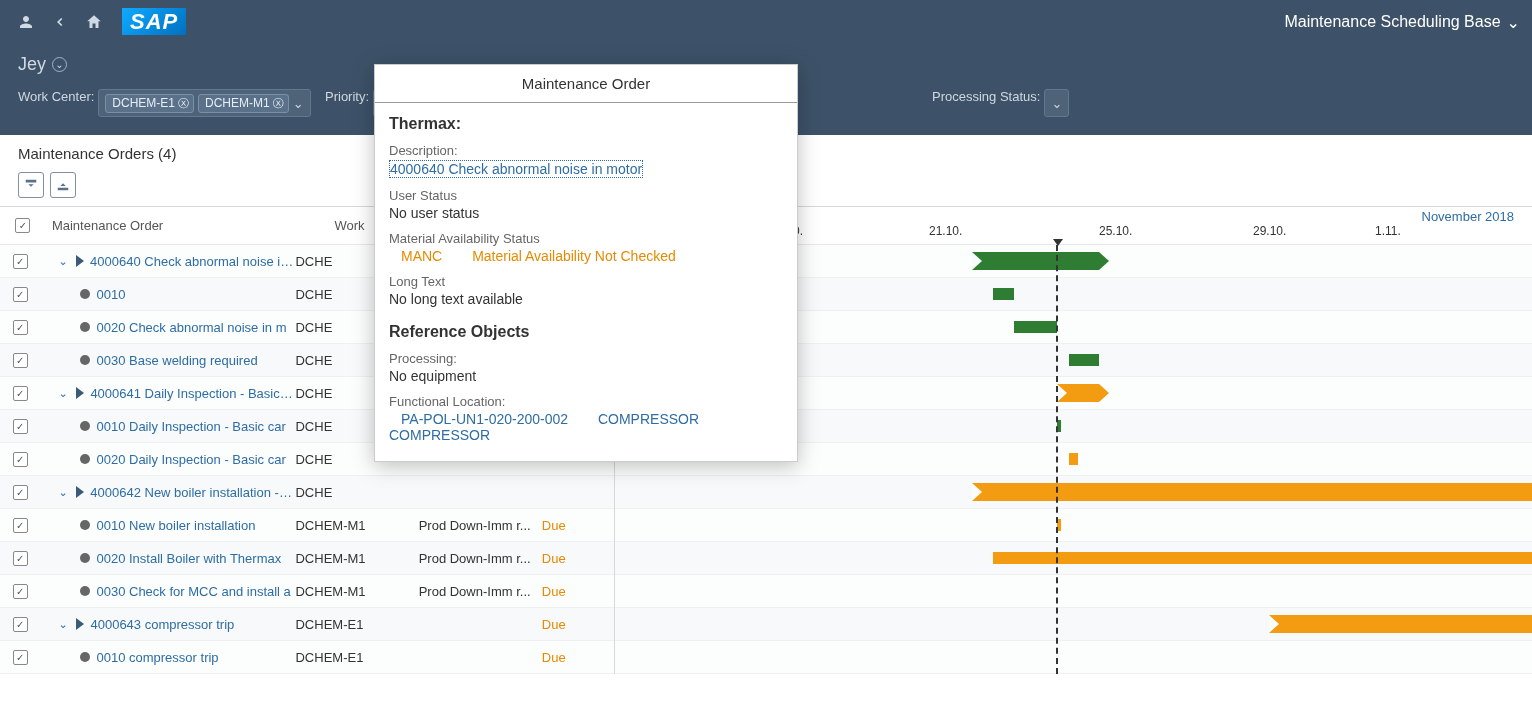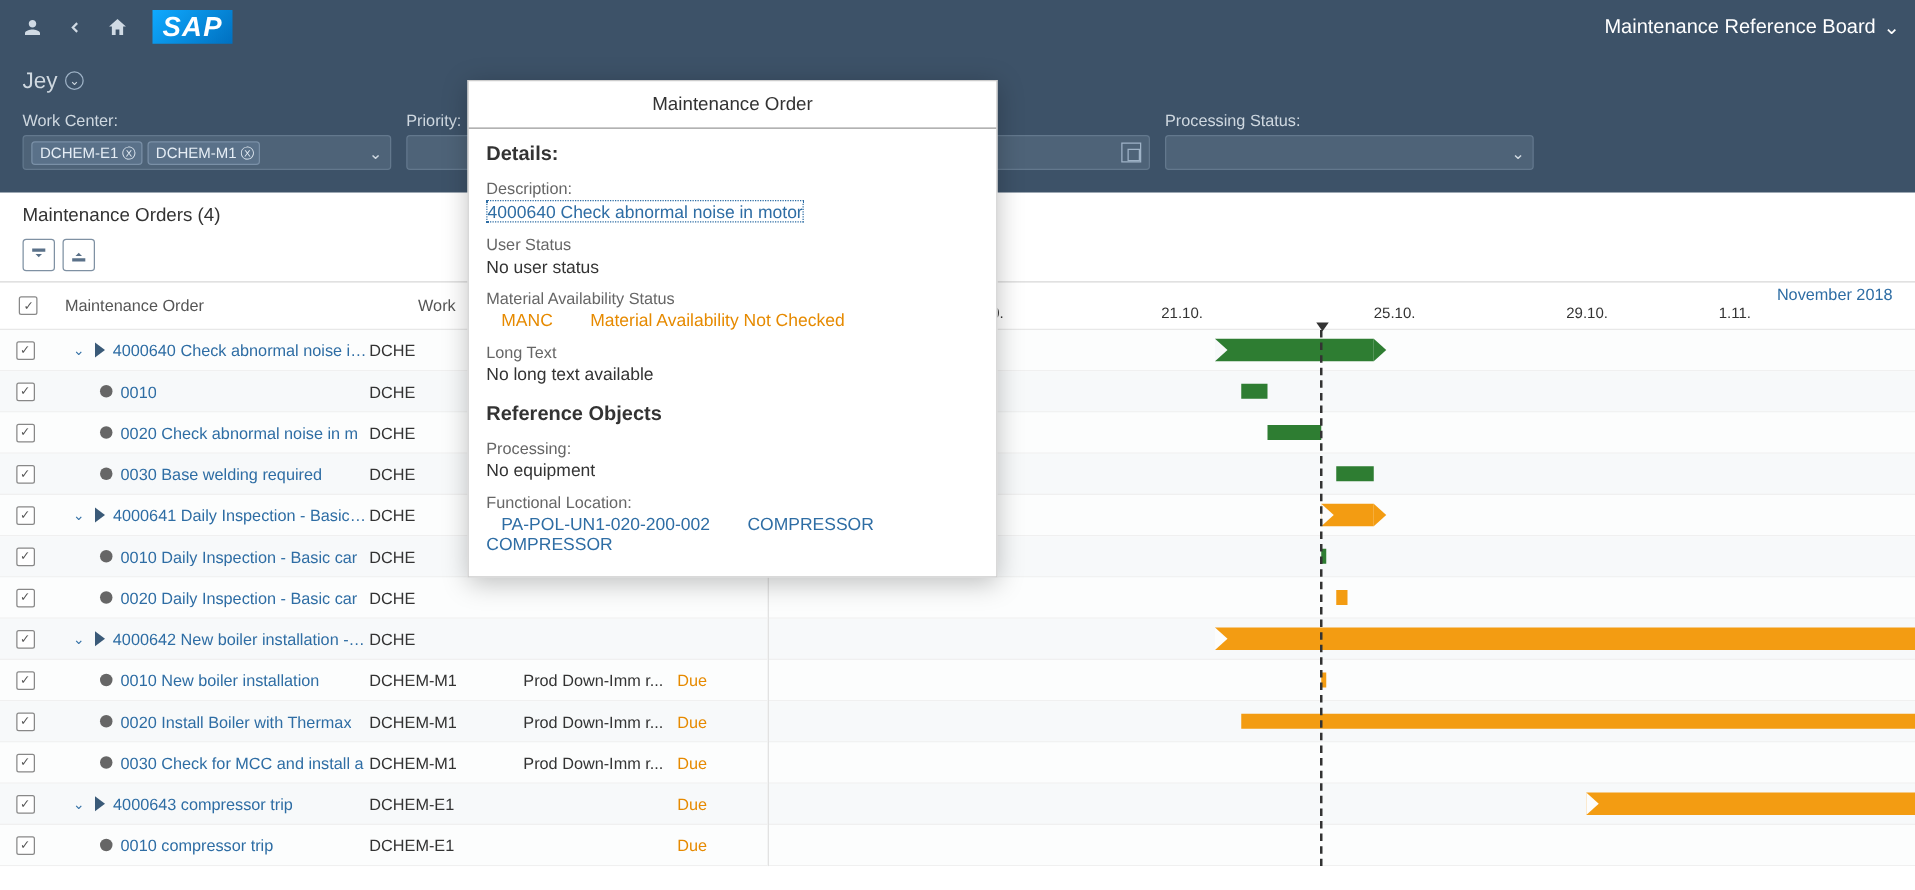--- a/index.html
+++ b/index.html
@@ -7,21 +7,21 @@
 
 .header-bar { background: #3d5268; height: 44px; display: flex; align-items: center; padding: 0 12px; color: #fff; }
 .header-bar .icon-btn { width: 28px; height: 28px; display: flex; align-items: center; justify-content: center; cursor: pointer; margin-right: 6px; }
 .header-bar .icon-btn svg { fill: #d0dae4; }
 .sap-logo { margin-left: 8px; font-weight: bold; font-size: 22px; color: #fff; letter-spacing: 1px; }
 .header-title { margin-left: auto; font-size: 16px; display: flex; align-items: center; gap: 6px; }
 
 .subheader { background: #3d5268; padding: 10px 18px 18px; color: #cfd8e0; }
 .variant { font-size: 18px; display: flex; align-items: center; gap: 6px; margin-bottom: 14px; }
 .filters { display: flex; gap: 12px; }
-.filter-group { display: flex; flex-direction: column; gap: 4px; }
+.filter-group { display: flex; flex-direction: row; gap: 4px; }
 .filter-group.wc { width: 295px; }
 .filter-group.pr { width: 595px; }
 .filter-group.ps { width: 295px; }
 .filter-label { font-size: 13px; color: #cfd8e0; }
 .filter-input { height: 28px; background: #4e6378; border: 1px solid #63788d; border-radius: 3px; display: flex; align-items: center; padding: 0 6px; position: relative; }
 .filter-input .chev { margin-left: auto; }
 .token { background: #5a7189; border: 1px solid #7a90a7; border-radius: 3px; padding: 1px 4px 1px 6px; font-size: 12px; color: #e5edf5; display: inline-flex; align-items: center; gap: 3px; margin-right: 4px; }
 .token .tx { font-size: 11px; }
 .multi-icon { margin-left: auto; width: 16px; height: 16px; border: 1px solid #9fb3c7; display: flex; }
 .multi-icon::before { content: ''; width: 8px; height: 8px; border: 1px solid #9fb3c7; margin: auto 0 0 auto; }
@@ -100,21 +100,21 @@
         <path d="M15 18l-6-6 6-6" stroke="#d0dae4" stroke-width="3" fill="none"></path>
       </svg>
   </div>
   <div class="icon-btn">
     <svg width="18" height="18" viewBox="0 0 24 24">
         <path d="M12 3l9 8h-3v9h-4v-6h-4v6H6v-9H3z"></path>
       </svg>
   </div>
   <div class="sap-logo"><span style="background:linear-gradient(135deg,#0faaff,#0070c0);padding:1px 8px;font-style:italic;">SAP</span></div>
   <div class="header-title">
-    <span>Maintenance Reference Board</span>
+    <span>Maintenance Scheduling Base</span>
     <span>⌄</span>
   </div>
 </div>
 
 <div class="subheader">
   <div class="variant">
     <span>Jey</span>
     <span style="border:1px solid #9fb3c7;border-radius:50%;width:15px;height:15px;display:inline-flex;align-items:center;justify-content:center;font-size:10px;">⌄</span>
   </div>
   <div class="filters">
@@ -374,21 +374,21 @@
       </div>
     <div class="v-dash" id="now-line" style="left: 441px; top: 38px;">
       <div class="v-marker"></div>
     </div>
   </div>
 </div>
 
 <div class="popover">
   <div class="popover-title">Maintenance Order</div>
   <div class="popover-body">
-    <div class="sec">Details:</div>
+    <div class="sec">Thermax:</div>
     <div class="lbl">Description:</div>
     <div class="val"><span class="link">4000640 Check abnormal noise in motor</span></div>
     <div class="lbl">User Status</div>
     <div class="val">No user status</div>
     <div class="lbl">Material Availability Status</div>
     <div class="val inline-gap">
       <span class="orange-text">MANC</span>
       <span class="orange-text">Material Availability Not Checked</span>
     </div>
     <div class="lbl">Long Text</div>

